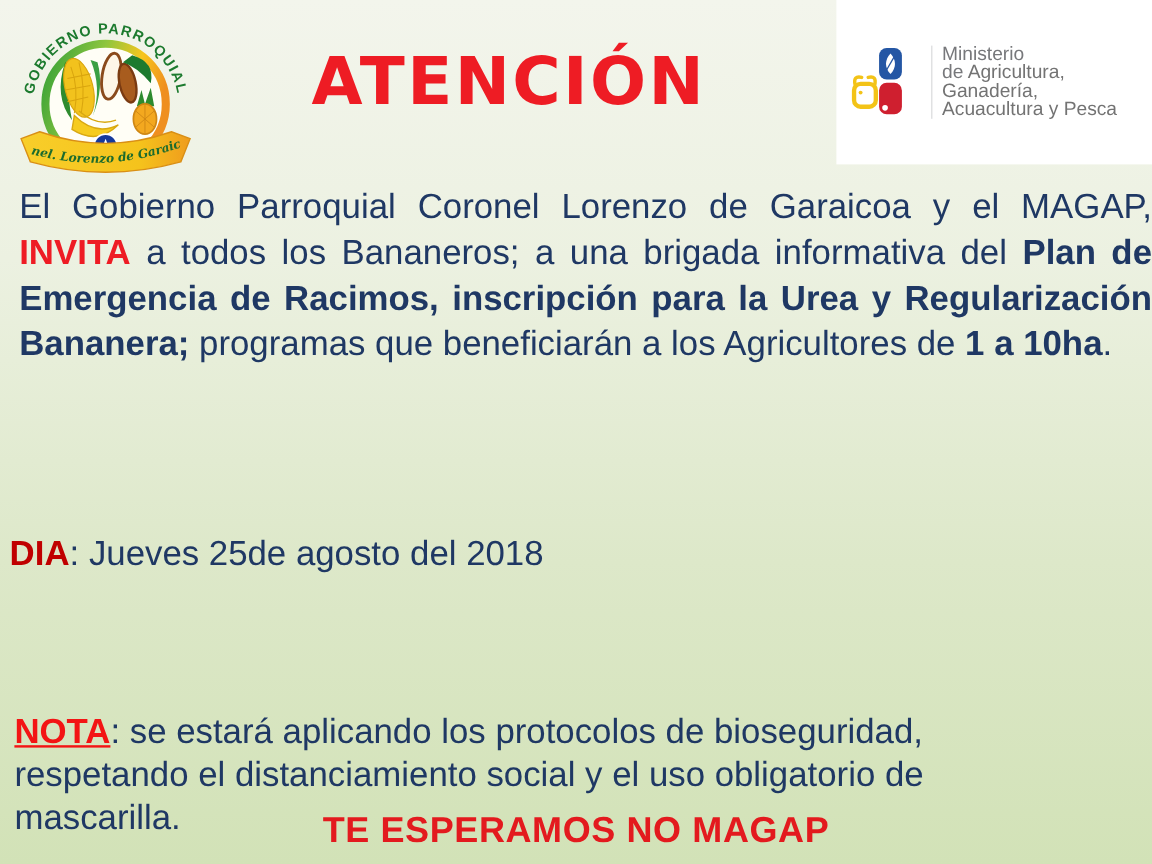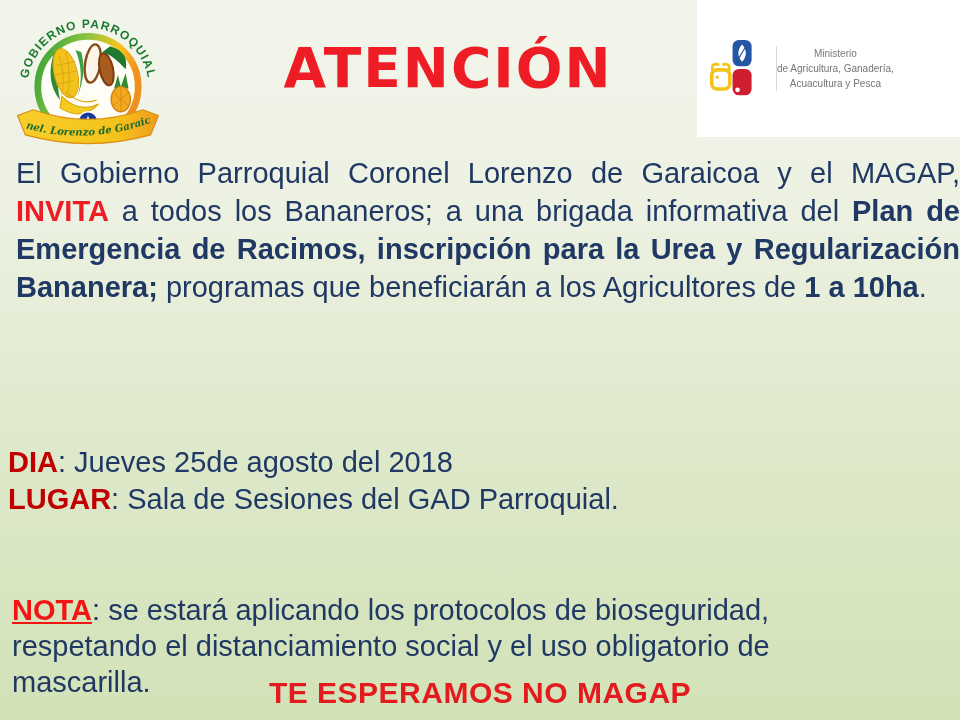--- a/index.html
+++ b/index.html
@@ -8,36 +8,36 @@
     position: relative;
     width: 960px; height: 720px;
     background: linear-gradient(180deg, #f3f5ec 0%, #ecf1e1 30%, #dde8c9 65%, #d2e2b7 100%);
     font-family: "Liberation Sans", sans-serif;
     overflow: hidden;
   }
 
   
   .parish-logo { position: absolute; left: 6px; top: 2px; width: 164px; height: 150px; }
   .title {
-    position: absolute; left: 248px; top: 36px; width: 400px;
+    position: absolute; left: 224px; top: 36px; width: 400px;
     margin: 0; text-align: center;
     font-family: "DejaVu Sans", "Liberation Sans", sans-serif;
     font-size: 55px; font-weight: 700; letter-spacing: 2px;
     color: #ee1c24;
   }
   .magap-box {
     position: absolute; left: 697px; top: 0; width: 263px; height: 137px;
     background: #ffffff;
     display: flex; align-items: center; gap: 9px;
     box-sizing: border-box; padding: 10px 6px 10px 12px;
   }
   .magap-mark { width: 58px; height: 64px; flex: 0 0 auto; }
   .magap-text {
-    border-left: 1.5px solid #d9dadb; padding-left: 0;
-    font-size: 10px; line-height: 15.2px; color: #77787b; text-align: center;
+    border-left: 1.5px solid #d9dadb; padding-left: 8px;
+    font-size: 16px; line-height: 15.2px; color: #77787b;
   }
   .magap-text .mg-bold { font-weight: 400; color: #737373; }
 
   
   .bodytext { color: #1f3864; font-size: 29px; }
   .p1 {
     position: absolute; top: 146px; left: 8px; width: 944px;
     margin: 8px; line-height: 38px; text-align: justify;
   }
   .p2 {
@@ -137,20 +137,19 @@
       <div><span>de </span><span class="mg-bold">Agricultura, Ganadería,</span></div>
       <div class="mg-bold">Acuacultura y Pesca</div>
     </div>
   </div>
 
   <p class="bodytext p1"><span>El Gobierno Parroquial Coronel Lorenzo de Garaicoa y el MAGAP, </span><span class="red-bold">INVITA</span><span> a todos los Bananeros; a una brigada informativa del </span><span class="bold">Plan de Emergencia de Racimos, inscripción para la Urea y Regularización Bananera;</span><span> programas que beneficiarán a los Agricultores de </span><span class="bold">1 a 10ha</span><span>.</span></p>
 
 
   <div class="bodytext schedule">
     <div><span class="label-red">DIA</span><span>: Jueves 25de agosto del 2018</span></div>
-    <div><span class="label-red">LUGAR</span><span>: Sala de Sesiones del GAD Parroquial.</span></div>
   </div>
 
   <p class="bodytext nota"><span class="note-label">NOTA</span><span>: se estará aplicando los protocolos de bioseguridad, respetando el distanciamiento social y el uso obligatorio de mascarilla.</span></p>
 
   <div class="footer-msg">TE ESPERAMOS NO MAGAP</div>
 
 </div>
 
 </body></html>

